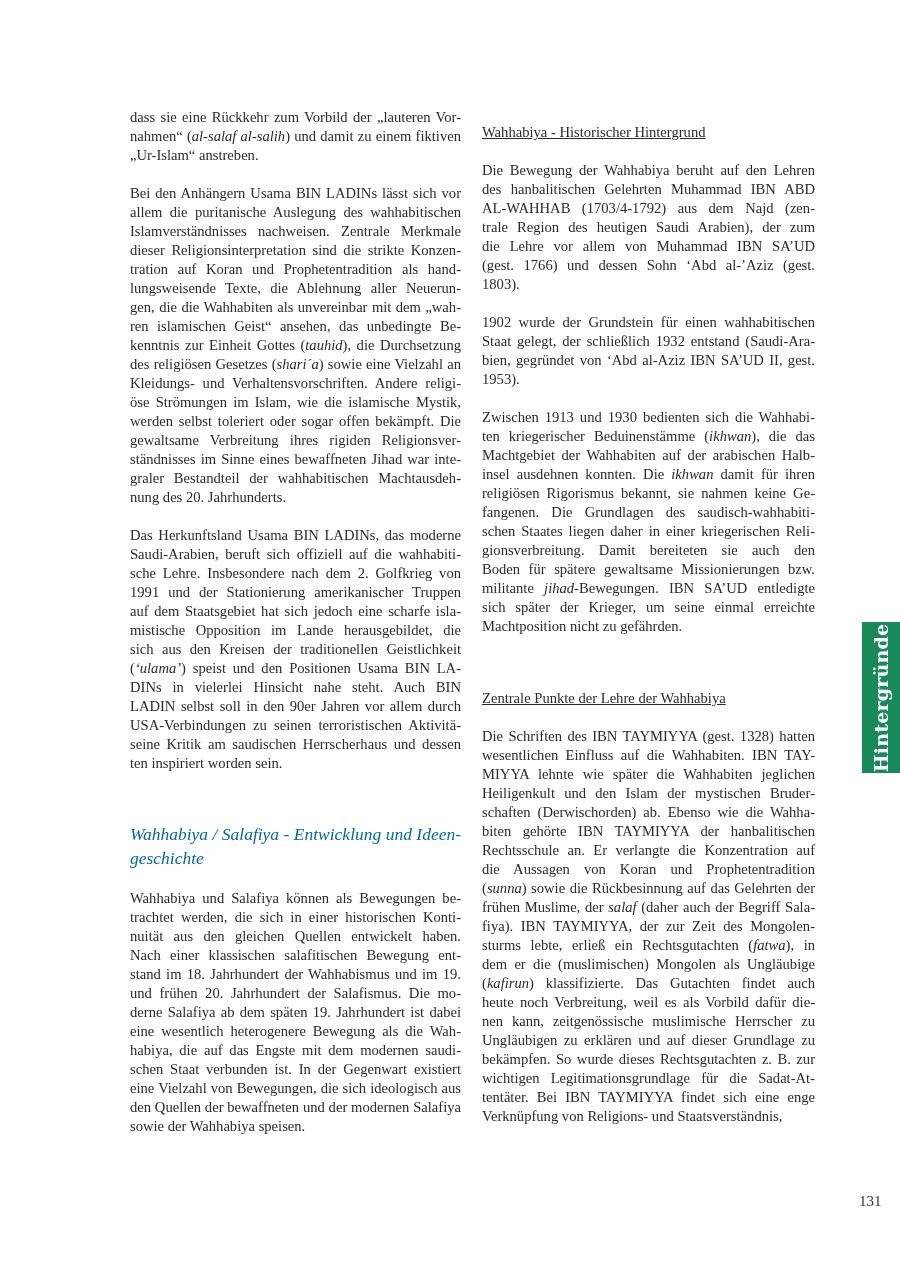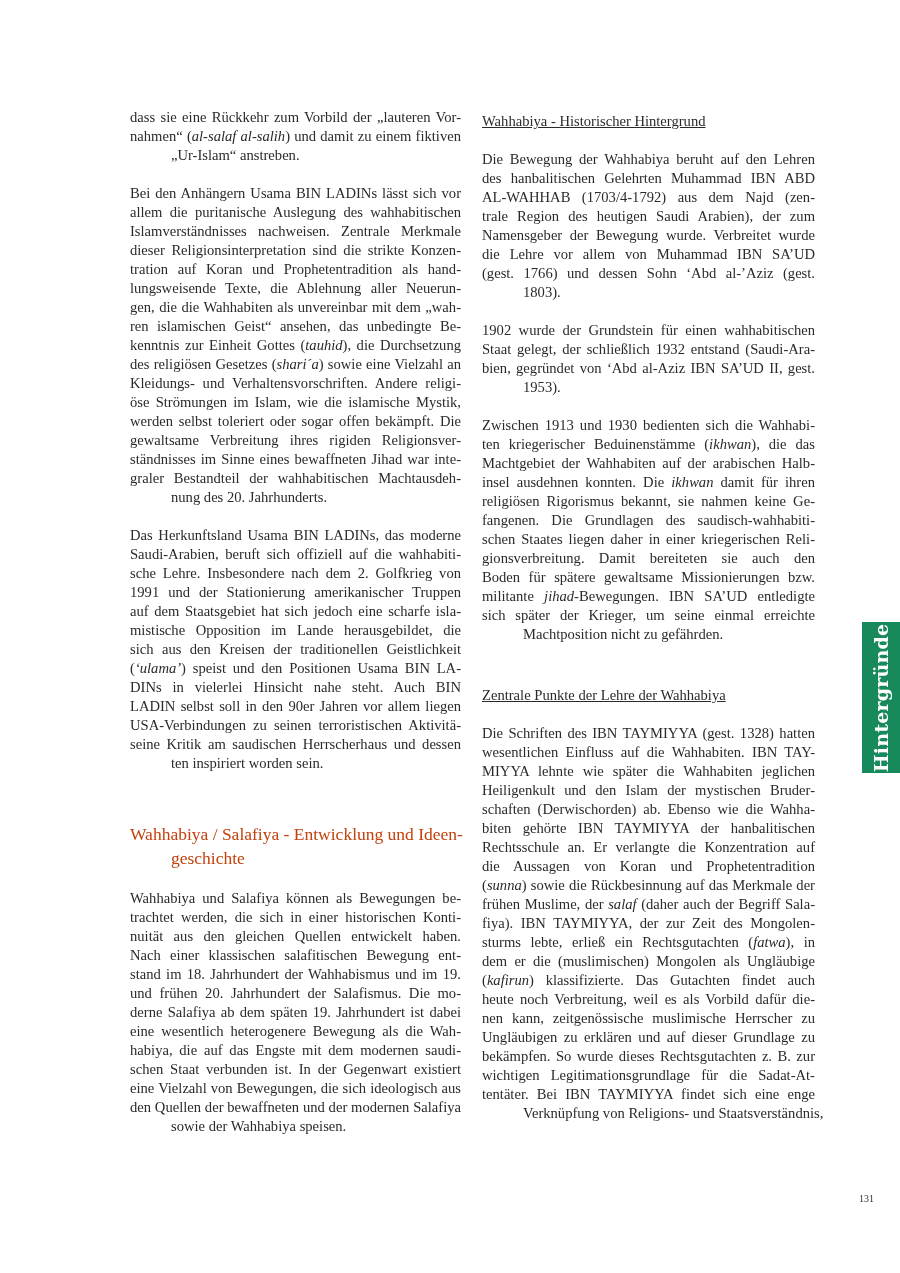--- a/index.html
+++ b/index.html
@@ -3,31 +3,31 @@
 <meta charset="utf-8">
 <style>
   html, body { margin: 0; padding: 0; background: #ffffff; }
   body { width: 900px; height: 1273px; position: relative; overflow: hidden;
          font-family: "Liberation Serif", "DejaVu Serif", serif; color: #2a2a2a; }
   .col { position: absolute; top: 108px; width: 331px; font-size: 14.6px; line-height: 19px; }
   .col.left { left: 130px; }
   .col.right { left: 482px; width: 333px; }
   .para { margin: 0 0 19px 0; }
   .line { display: block; text-align: justify; text-align-last: justify; white-space: nowrap; height: 19px; }
-  .line.last { text-align-last: left; margin-left: 41px; }
+  .line.last { text-align-last: left; }
   .line span.i { font-style: italic; }
-  .sec-title { font-size: 17.5px; line-height: 24px; margin: 11px 0 19px 0; color: #c2410c; }
+  .sec-title { font-style: italic; font-size: 17.5px; line-height: 24px; margin: 11px 0 19px 0; color: #0369a1; }
   .sec-title .line { height: 24px; }
-  .sub-head { text-decoration: underline; margin: 4px 0 19px 0; height: 19px; white-space: nowrap; }
+  .sub-head { text-decoration: underline; margin: 15px 0 19px 0; height: 19px; white-space: nowrap; }
   .spacer { height: 19px; }
   .tab { position: absolute; left: 862px; top: 622px; width: 38px; height: 151px; background: #17895a;
          display: flex; align-items: center; justify-content: center; }
   .tab-label { transform: rotate(-90deg); white-space: nowrap; color: #ffffff; font-weight: bold;
                font-size: 19px; font-family: "DejaVu Serif", "Liberation Serif", serif; letter-spacing: 0.2px; }
-  .page-num { position: absolute; left: 859px; top: 1193px; font-size: 10px; color: #333; }
+  .page-num { position: absolute; left: 859px; top: 1193px; font-size: 15px; color: #333; }
 </style>
 </head>
 <body>
 
 <div class="col left">
   <div class="para">
       <span class="line">dass sie eine Rückkehr zum Vorbild der „lauteren Vor-</span>
       <span class="line"><span>nahmen“ (</span><span class="i">al-salaf al-salih</span><span>) und damit zu einem fiktiven</span></span>
       <span class="line last">„Ur-Islam“ anstreben.</span>
     </div>
@@ -53,21 +53,21 @@
   <div class="para">
       <span class="line">Das Herkunftsland Usama BIN LADINs, das moderne</span>
       <span class="line">Saudi-Arabien, beruft sich offiziell auf die wahhabiti-</span>
       <span class="line">sche Lehre. Insbesondere nach dem 2. Golfkrieg von</span>
       <span class="line">1991 und der Stationierung amerikanischer Truppen</span>
       <span class="line">auf dem Staatsgebiet hat sich jedoch eine scharfe isla-</span>
       <span class="line">mistische Opposition im Lande herausgebildet, die</span>
       <span class="line">sich aus den Kreisen der traditionellen Geistlichkeit</span>
       <span class="line"><span>(</span><span class="i">‘ulama’</span><span>) speist und den Positionen Usama BIN LA-</span></span>
       <span class="line">DINs in vielerlei Hinsicht nahe steht. Auch BIN</span>
-      <span class="line">LADIN selbst soll in den 90er Jahren vor allem liegen</span>
+      <span class="line">LADIN selbst soll in den 90er Jahren vor allem durch</span>
       <span class="line">USA-Verbindungen zu seinen terroristischen Aktivitä-</span>
       <span class="line">seine Kritik am saudischen Herrscherhaus und dessen</span>
       <span class="line last">ten inspiriert worden sein.</span>
     </div>
   <div class="spacer"></div>
   <div class="sec-title">
       <span class="line">Wahhabiya / Salafiya - Entwicklung und Ideen-</span>
       <span class="line last">geschichte</span>
     </div>
   <div class="para">
@@ -87,21 +87,20 @@
     </div>
 </div>
 
 <div class="col right">
   <div class="sub-head">Wahhabiya - Historischer Hintergrund</div>
   <div class="para">
       <span class="line">Die Bewegung der Wahhabiya beruht auf den Lehren</span>
       <span class="line">des hanbalitischen Gelehrten Muhammad IBN ABD</span>
       <span class="line">AL-WAHHAB (1703/4-1792) aus dem Najd (zen-</span>
       <span class="line">trale Region des heutigen Saudi Arabien), der zum</span>
-      <span class="line">Namensgeber der Bewegung wurde. Verbreitet wurde</span>
       <span class="line">die Lehre vor allem von Muhammad IBN SA’UD</span>
       <span class="line">(gest. 1766) und dessen Sohn ‘Abd al-’Aziz (gest.</span>
       <span class="line last">1803).</span>
     </div>
   <div class="para">
       <span class="line">1902 wurde der Grundstein für einen wahhabitischen</span>
       <span class="line">Staat gelegt, der schließlich 1932 entstand (Saudi-Ara-</span>
       <span class="line">bien, gegründet von ‘Abd al-Aziz IBN SA’UD II, gest.</span>
       <span class="line last">1953).</span>
     </div>
@@ -123,21 +122,21 @@
   <div class="sub-head">Zentrale Punkte der Lehre der Wahhabiya</div>
   <div class="para">
       <span class="line">Die Schriften des IBN TAYMIYYA (gest. 1328) hatten</span>
       <span class="line">wesentlichen Einfluss auf die Wahhabiten. IBN TAY-</span>
       <span class="line">MIYYA lehnte wie später die Wahhabiten jeglichen</span>
       <span class="line">Heiligenkult und den Islam der mystischen Bruder-</span>
       <span class="line">schaften (Derwischorden) ab. Ebenso wie die Wahha-</span>
       <span class="line">biten gehörte IBN TAYMIYYA der hanbalitischen</span>
       <span class="line">Rechtsschule an. Er verlangte die Konzentration auf</span>
       <span class="line">die Aussagen von Koran und Prophetentradition</span>
-      <span class="line"><span>(</span><span class="i">sunna</span><span>) sowie die Rückbesinnung auf das Merkmale der</span></span>
+      <span class="line"><span>(</span><span class="i">sunna</span><span>) sowie die Rückbesinnung auf das Gelehrten der</span></span>
       <span class="line"><span>frühen Muslime, der </span><span class="i">salaf</span><span> (daher auch der Begriff Sala-</span></span>
       <span class="line">fiya). IBN TAYMIYYA, der zur Zeit des Mongolen-</span>
       <span class="line"><span>sturms lebte, erließ ein Rechtsgutachten (</span><span class="i">fatwa</span><span>), in</span></span>
       <span class="line">dem er die (muslimischen) Mongolen als Ungläubige</span>
       <span class="line"><span>(</span><span class="i">kafirun</span><span>) klassifizierte. Das Gutachten findet auch</span></span>
       <span class="line">heute noch Verbreitung, weil es als Vorbild dafür die-</span>
       <span class="line">nen kann, zeitgenössische muslimische Herrscher zu</span>
       <span class="line">Ungläubigen zu erklären und auf dieser Grundlage zu</span>
       <span class="line">bekämpfen. So wurde dieses Rechtsgutachten z. B. zur</span>
       <span class="line">wichtigen Legitimationsgrundlage für die Sadat-At-</span>

